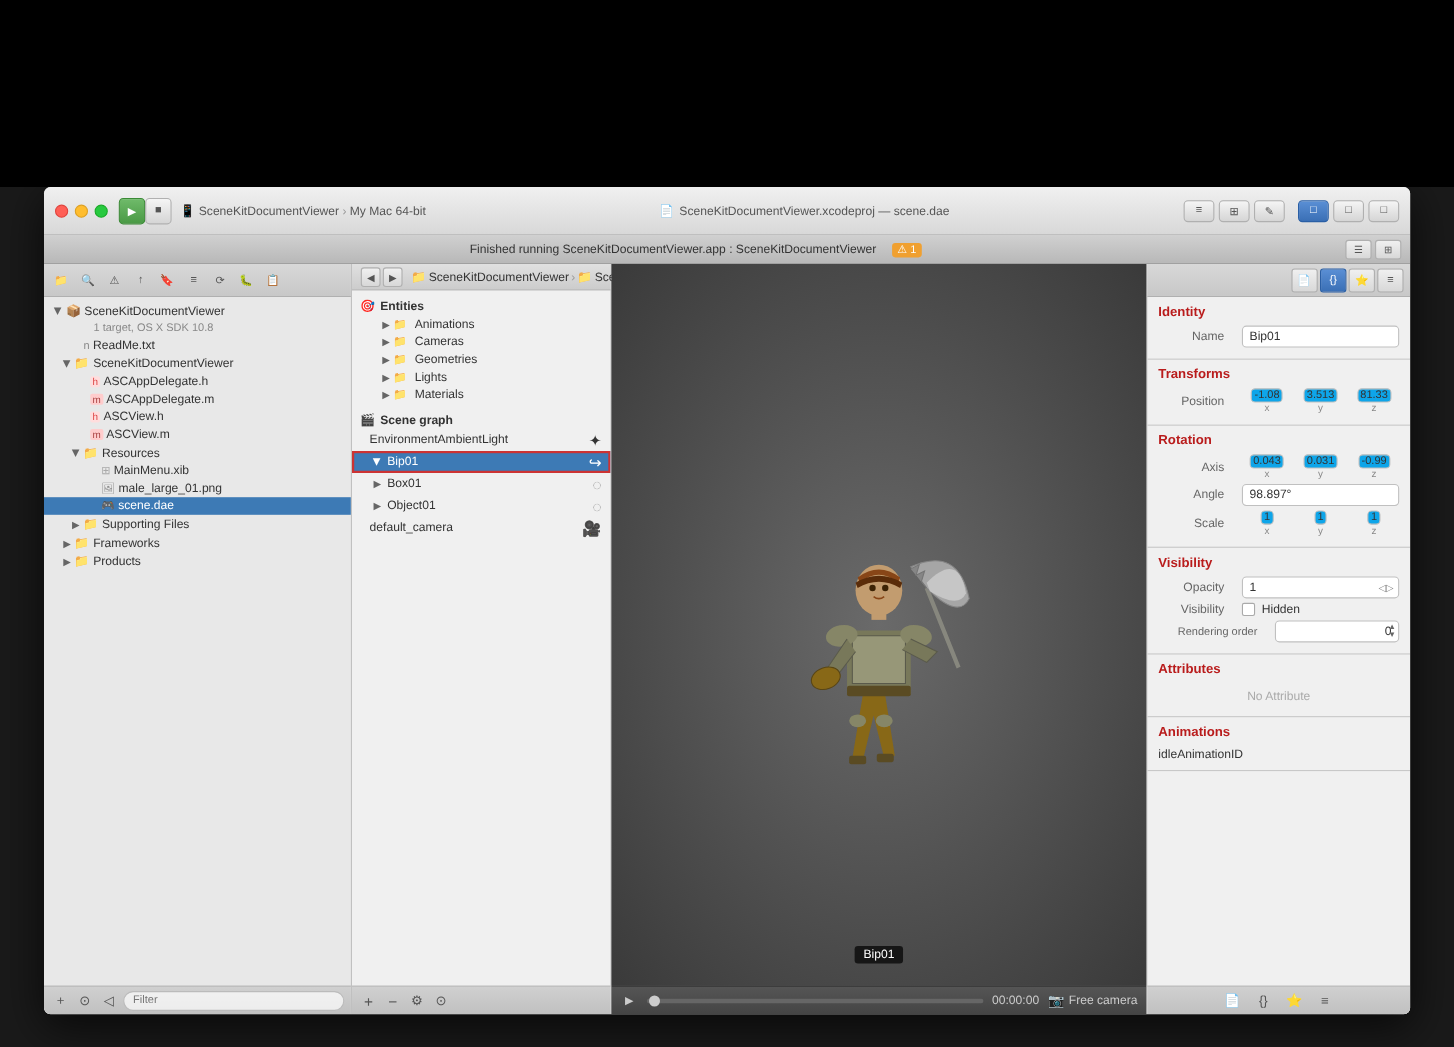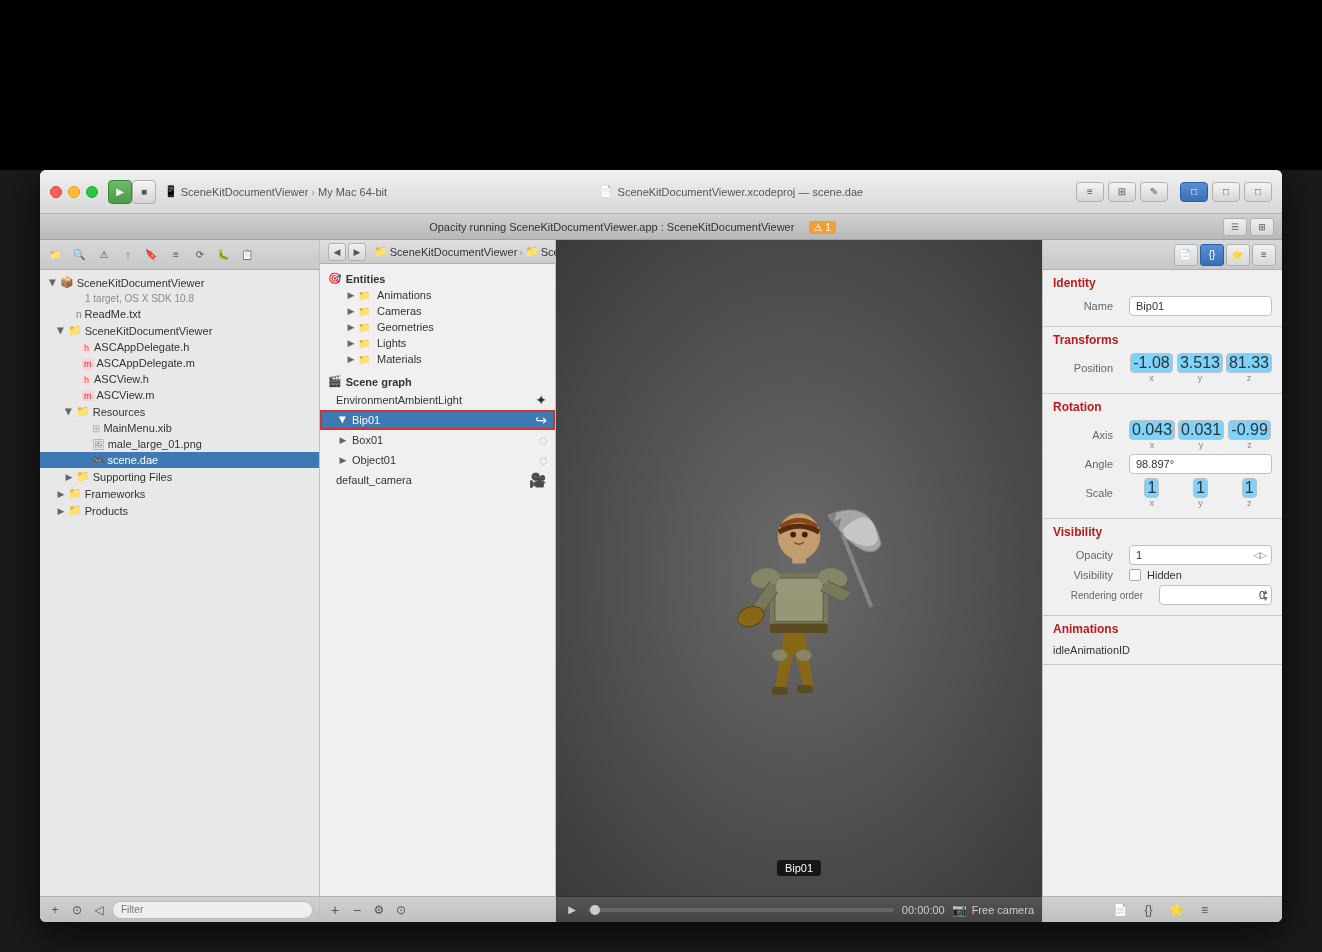--- a/index.html
+++ b/index.html
@@ -549,25 +549,25 @@
       align-items: center;
     }
     .inspector-value-group {
       display: flex;
       gap: 3px;
       flex: 1;
     }
     .inspector-value-small {
       flex: 1;
       height: 20px;
-      background: #7dd3fc;
+      background: #0ea5e9;
       border: 1px solid #c0c0c0;
       border-radius: 4px;
       padding: 0 2px;
-      font-size: 16px;
+      font-size: 10px;
       color: #333;
       display: flex;
       align-items: center;
       justify-content: center;
       position: relative;
     }
 
     .inspector-checkbox-row {
       display: flex;
       align-items: center;
@@ -710,21 +710,21 @@
       <div class="tb-btn">✎</div>
       <div style="width:4px"></div>
       <div class="tb-btn" style="background:linear-gradient(to bottom,#5a8fd5,#3a6fb5);color:white;border-color:#2a5fa5">□</div>
       <div class="tb-btn">□</div>
       <div class="tb-btn">□</div>
     </div>
   </div>
 
   <div class="status-bar">
     <div class="status-message">
-      <span>Opacity running SceneKitDocumentViewer.app : SceneKitDocumentViewer</span>
+      <span>Finished running SceneKitDocumentViewer.app : SceneKitDocumentViewer</span>
       <span style="width:8px;display:inline-block"></span>
       <span class="status-warning">⚠ <span>1</span></span>
     </div>
     <div class="status-right-buttons">
       <div class="status-right-btn">☰</div>
       <div class="status-right-btn">⊞</div>
     </div>
   </div>
 
   <div class="main-content">
@@ -1153,20 +1153,24 @@
             <div class="inspector-full-value" style="flex:1;position:relative">
               <span>0</span>
               <div class="inspector-stepper">
                 <span class="inspector-stepper-up">▲</span>
                 <span class="inspector-stepper-down">▼</span>
               </div>
             </div>
           </div>
         </div>
 
+        <div class="inspector-section">
+          <div class="inspector-section-title">Attributes</div>
+          <div class="no-attribute-text">No Attribute</div>
+        </div>
 
         <div class="inspector-section">
           <div class="inspector-section-title">Animations</div>
           <div class="animation-item">idleAnimationID</div>
         </div>
 
       </div>
 
       <div class="inspector-bottom-bar">
         <div class="inspector-bottom-btn">📄</div>

